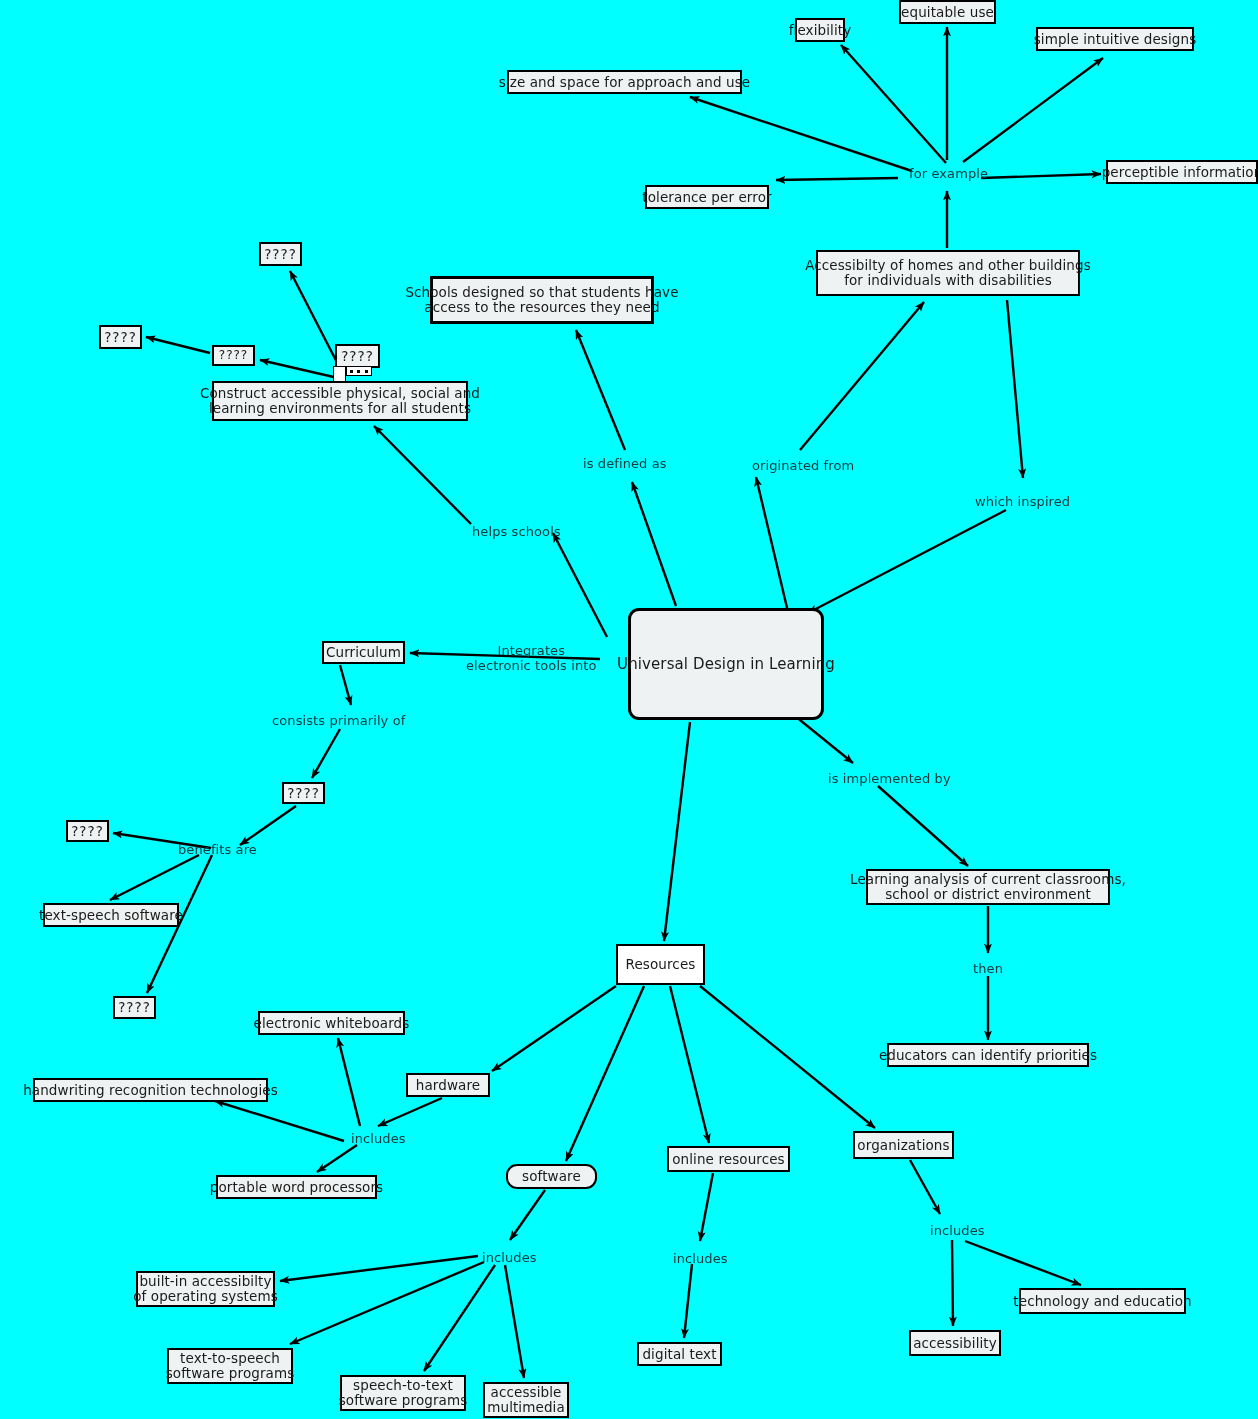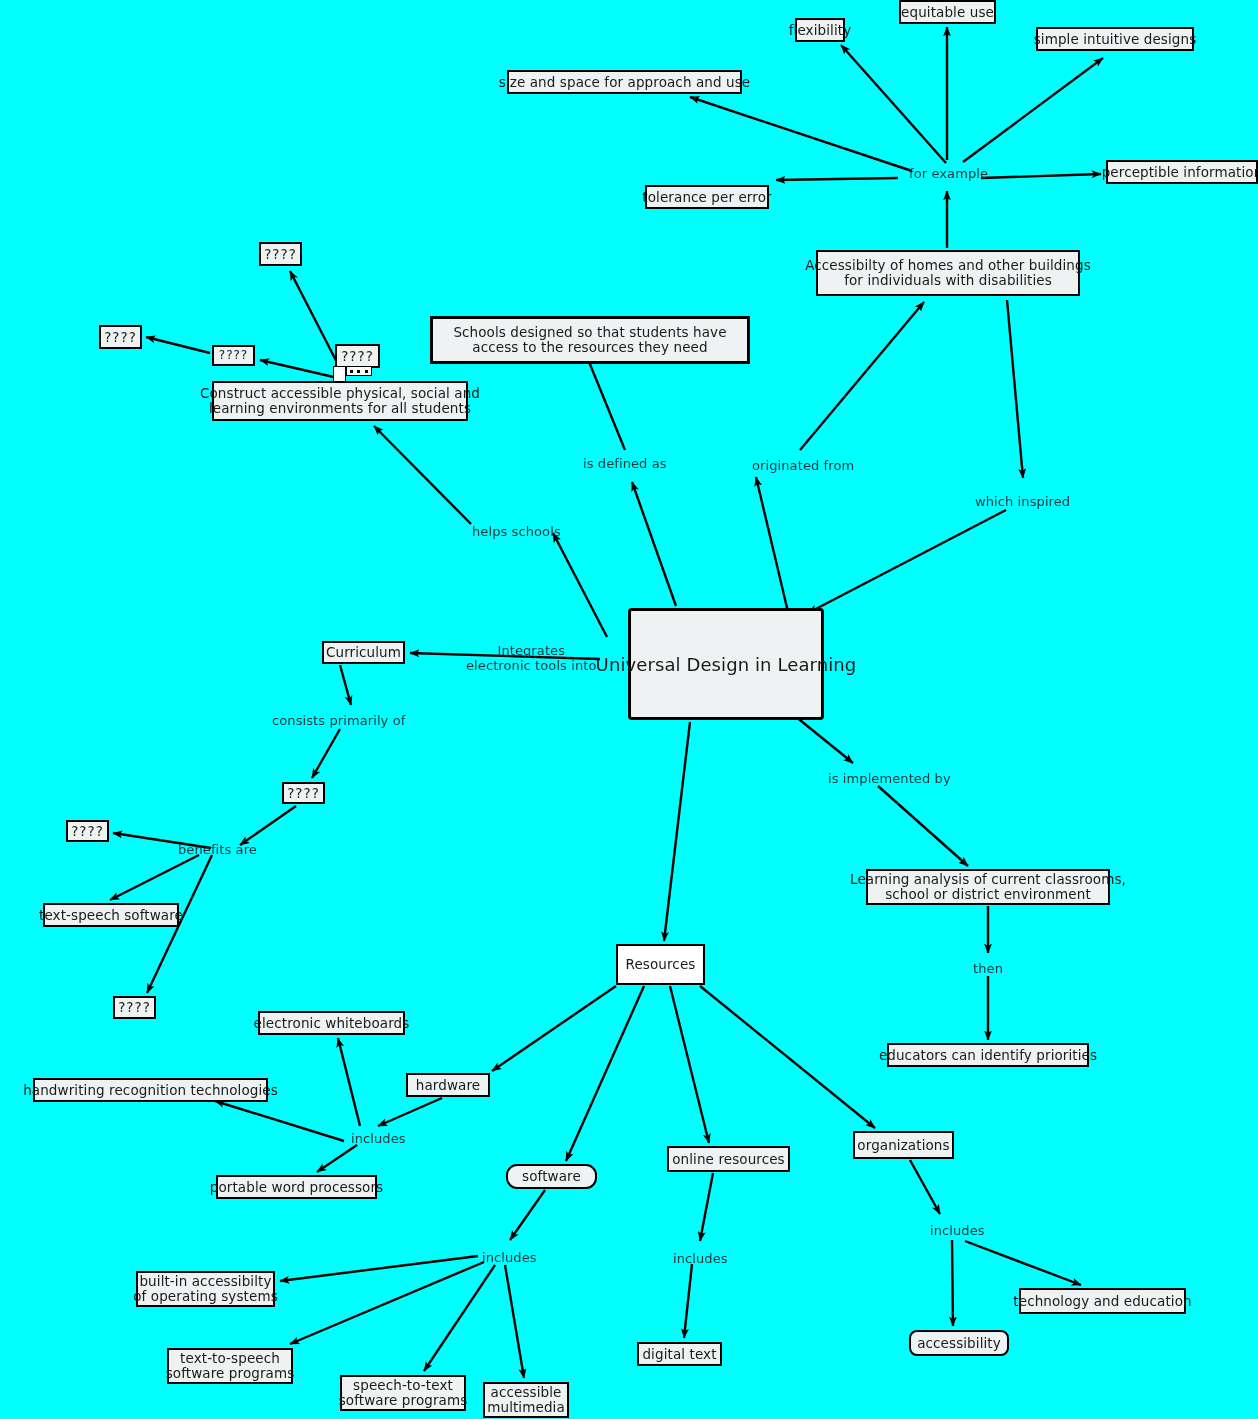--- a/index.html
+++ b/index.html
@@ -25,22 +25,22 @@
     display:flex;
     align-items:center;
     justify-content:center;
     padding:2px 5px;
     white-space:pre;
     letter-spacing:0.1px;
   }
   .node.root{
     background:#eff2f2;
     border:3.5px solid #000;
-    border-radius:4px;
-    font-size:18px;
+    border-radius:11px;
+    font-size:15px;
     margin-left:24px;
   }
   .node.white{background:#ffffff;}
   .node.q{font-size:13.5px;letter-spacing:1px;}
 
   .linklabel{
     position:absolute;
     color:#16393d;
     font-size:13px;
     line-height:15px;
@@ -158,21 +158,21 @@
 
   <div class="node" style="left:507px;top:70px;width:235px;height:24px;">size and space for approach and use</div>
 
   <div class="node" style="left:645px;top:169px;width:124px;height:24px;margin-top:16px;">tolerance per error</div>
 
   <div class="node" style="left:1106px;top:160px;width:152px;height:24px;">perceptible information</div>
 
   <div class="node" style="left:816px;top:250px;width:264px;height:46px;border-width:2.5px;">Accessibilty of homes and other buildings
 for individuals with disabilities</div>
 
-  <div class="node" style="left:430px;top:276px;width:320px;height:48px;border-width:3px;margin-top:40px;">Schools designed so that students have
+  <div class="node" style="left:430px;top:276px;width:224px;height:48px;border-width:3px;">Schools designed so that students have
 access to the resources they need</div>
 
   <div class="node q" style="left:259px;top:242px;width:43px;height:24px;">????</div>
 
   <div class="node q" style="left:99px;top:325px;width:43px;height:24px;">????</div>
 
   <div class="node q" style="left:212px;top:345px;width:43px;height:21px;font-size:12px;">????</div>
 
   <div class="node q" style="left:335px;top:344px;width:45px;height:24px;">????</div>
 
@@ -224,21 +224,21 @@
 software programs</div>
 
   <div class="node" style="left:340px;top:1375px;width:126px;height:36px;">speech-to-text
 software programs</div>
 
   <div class="node" style="left:483px;top:1382px;width:86px;height:36px;">accessible
 multimedia</div>
 
   <div class="node" style="left:637px;top:1342px;width:85px;height:24px;">digital text</div>
 
-  <div class="node" style="left:909px;top:1330px;width:100px;height:26px;border-radius:8px;">accessibility</div>
+  <div class="node" style="left:909px;top:1330px;width:92px;height:26px;">accessibility</div>
 
   <div class="node" style="left:1019px;top:1288px;width:167px;height:26px;">technology and education</div>
 
   <div class="linklabel" style="left:909px;top:166px;">for example</div>
 
   <div class="linklabel" style="left:583px;top:456px;">is defined as</div>
 
   <div class="linklabel" style="left:752px;top:458px;">originated from</div>
 
   <div class="linklabel" style="left:975px;top:494px;">which inspired</div>

